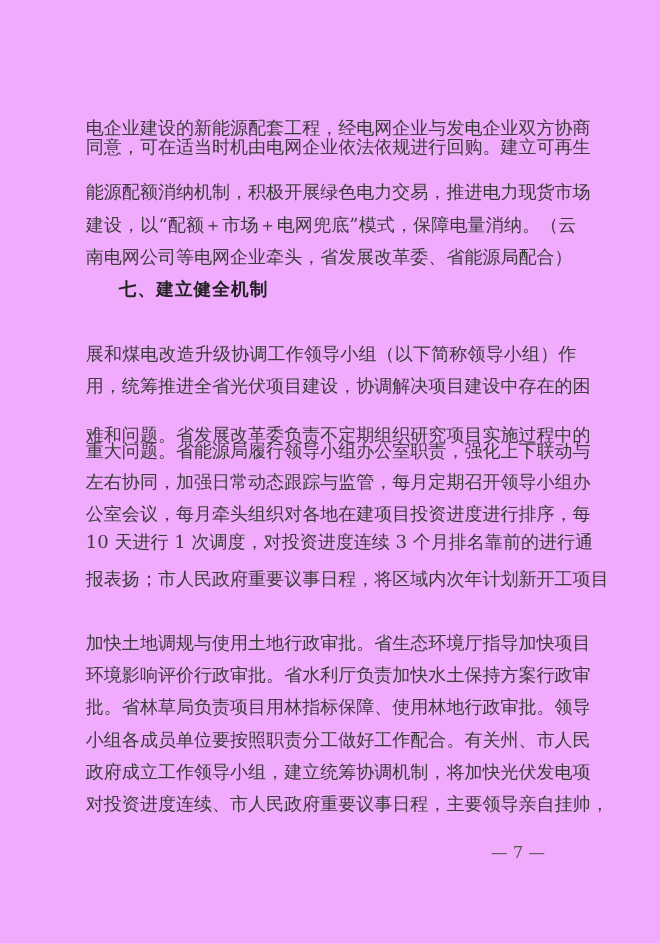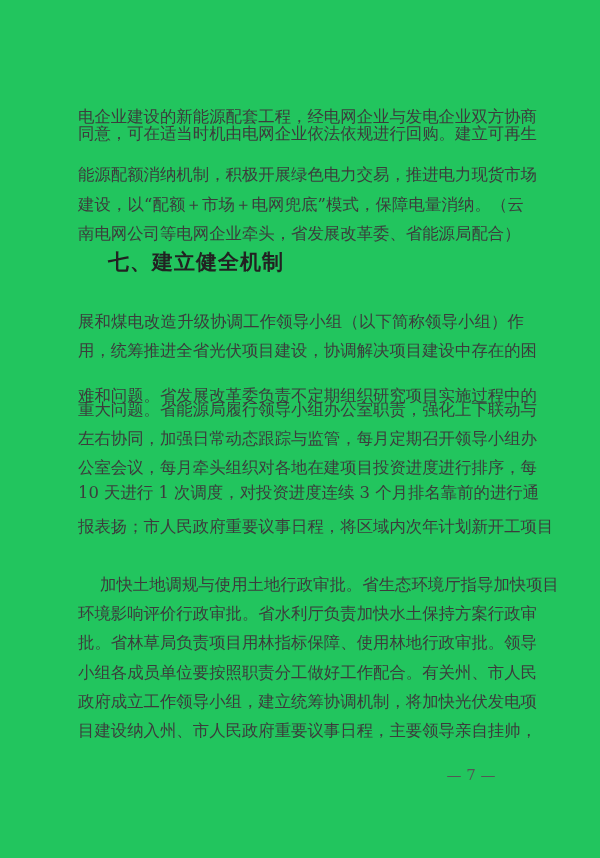--- a/index.html
+++ b/index.html
@@ -12,21 +12,21 @@
     height: 858px;
     position: relative;
     overflow: hidden;
     font-family: "DejaVu Serif", "Liberation Serif", serif;
     color: #3a3a3a;
   }
   .page {
     position: absolute;
     left: 0; top: 0;
     width: 600px; height: 858px;
-    background: #22c55e;
+    background: #f0abfc;
   }
   .line {
     position: absolute;
     left: 78px;
     width: 446px;
     height: 22px;
     font-size: 16.4px;
     line-height: 22px;
     white-space: nowrap;
     text-align: justify;
@@ -38,23 +38,23 @@
     left: 108px;
     width: 416px;
   }
   .line.last {
     text-align-last: left;
   }
   .heading {
     position: absolute;
     left: 108px;
     height: 24px;
-    font-family: Liberation Mono, monospace;
+    font-family: Liberation Sans, sans-serif;
     font-weight: bold;
-    font-size: 21px;
+    font-size: 16px;
     line-height: 24px;
     letter-spacing: 1px;
     color: #222222;
     white-space: nowrap;
   }
   .kai {
     font-family: "DejaVu Serif", serif;
     font-weight: bold;
     color: #333333;
   }
@@ -86,21 +86,21 @@
 
 
   <div class="line" style="top:311px;">展和煤电改造升级协调工作领导小组（以下简称领导小组）作</div>
   <div class="line" style="top:340px;">用，统筹推进全省光伏项目建设，协调解决项目建设中存在的困</div>
   <div class="line" style="top:386px;font-family:Liberation Mono, monospace;">难和问题。省发展改革委负责不定期组织研究项目实施过程中的</div>
   <div class="line" style="top:399px;">重大问题。省能源局履行领导小组办公室职责，强化上下联动与</div>
   <div class="line" style="top:428px;">左右协同，加强日常动态跟踪与监管，每月定期召开领导小组办</div>
   <div class="line" style="top:457px;">公室会议，每月牵头组织对各地在建项目投资进度进行排序，每</div>
   <div class="line" style="top:482px;">10 天进行 1 次调度，对投资进度连续 3 个月排名靠前的进行通</div>
   <div class="line" style="top:516px;">报表扬；市人民政府重要议事日程，将区域内次年计划新开工项目</div>
-  <div class="line" style="top:574px;margin-left:22px;">加快土地调规与使用土地行政审批。省生态环境厅指导加快项目</div>
+  <div class="line" style="top:574px;">加快土地调规与使用土地行政审批。省生态环境厅指导加快项目</div>
   <div class="line" style="top:603px;">环境影响评价行政审批。省水利厅负责加快水土保持方案行政审</div>
   <div class="line" style="top:632px;">批。省林草局负责项目用林指标保障、使用林地行政审批。领导</div>
   <div class="line" style="top:662px;">小组各成员单位要按照职责分工做好工作配合。有关州、市人民</div>
   <div class="line" style="top:691px;">政府成立工作领导小组，建立统筹协调机制，将加快光伏发电项</div>
-  <div class="line" style="top:720px;">目建设纳入州、市人民政府重要议事日程，主要领导亲自挂帅，</div>
+  <div class="line" style="top:720px;">对投资进度连续、市人民政府重要议事日程，主要领导亲自挂帅，</div>
 
   <div class="page-number">— 7 —</div>
 </div>
 
 </body></html>

